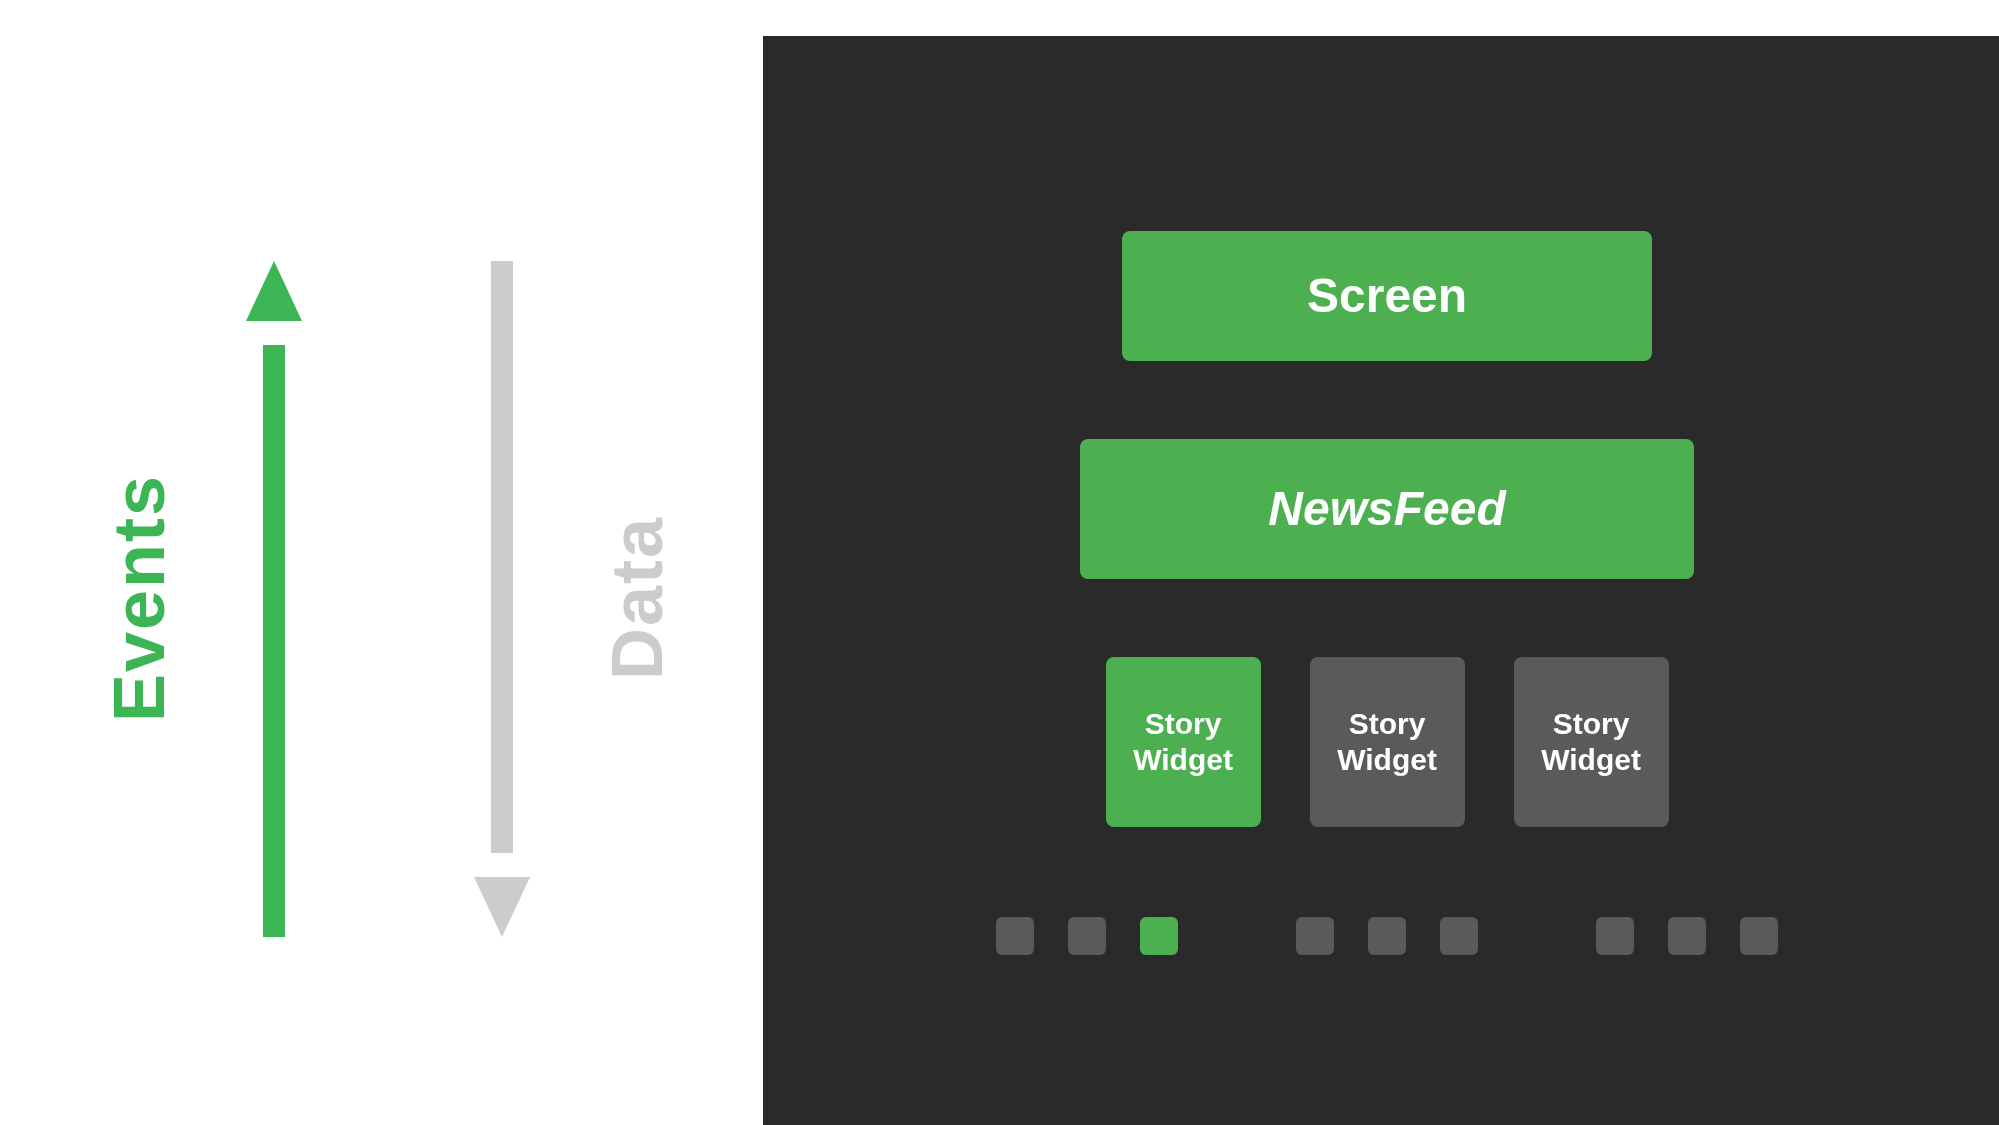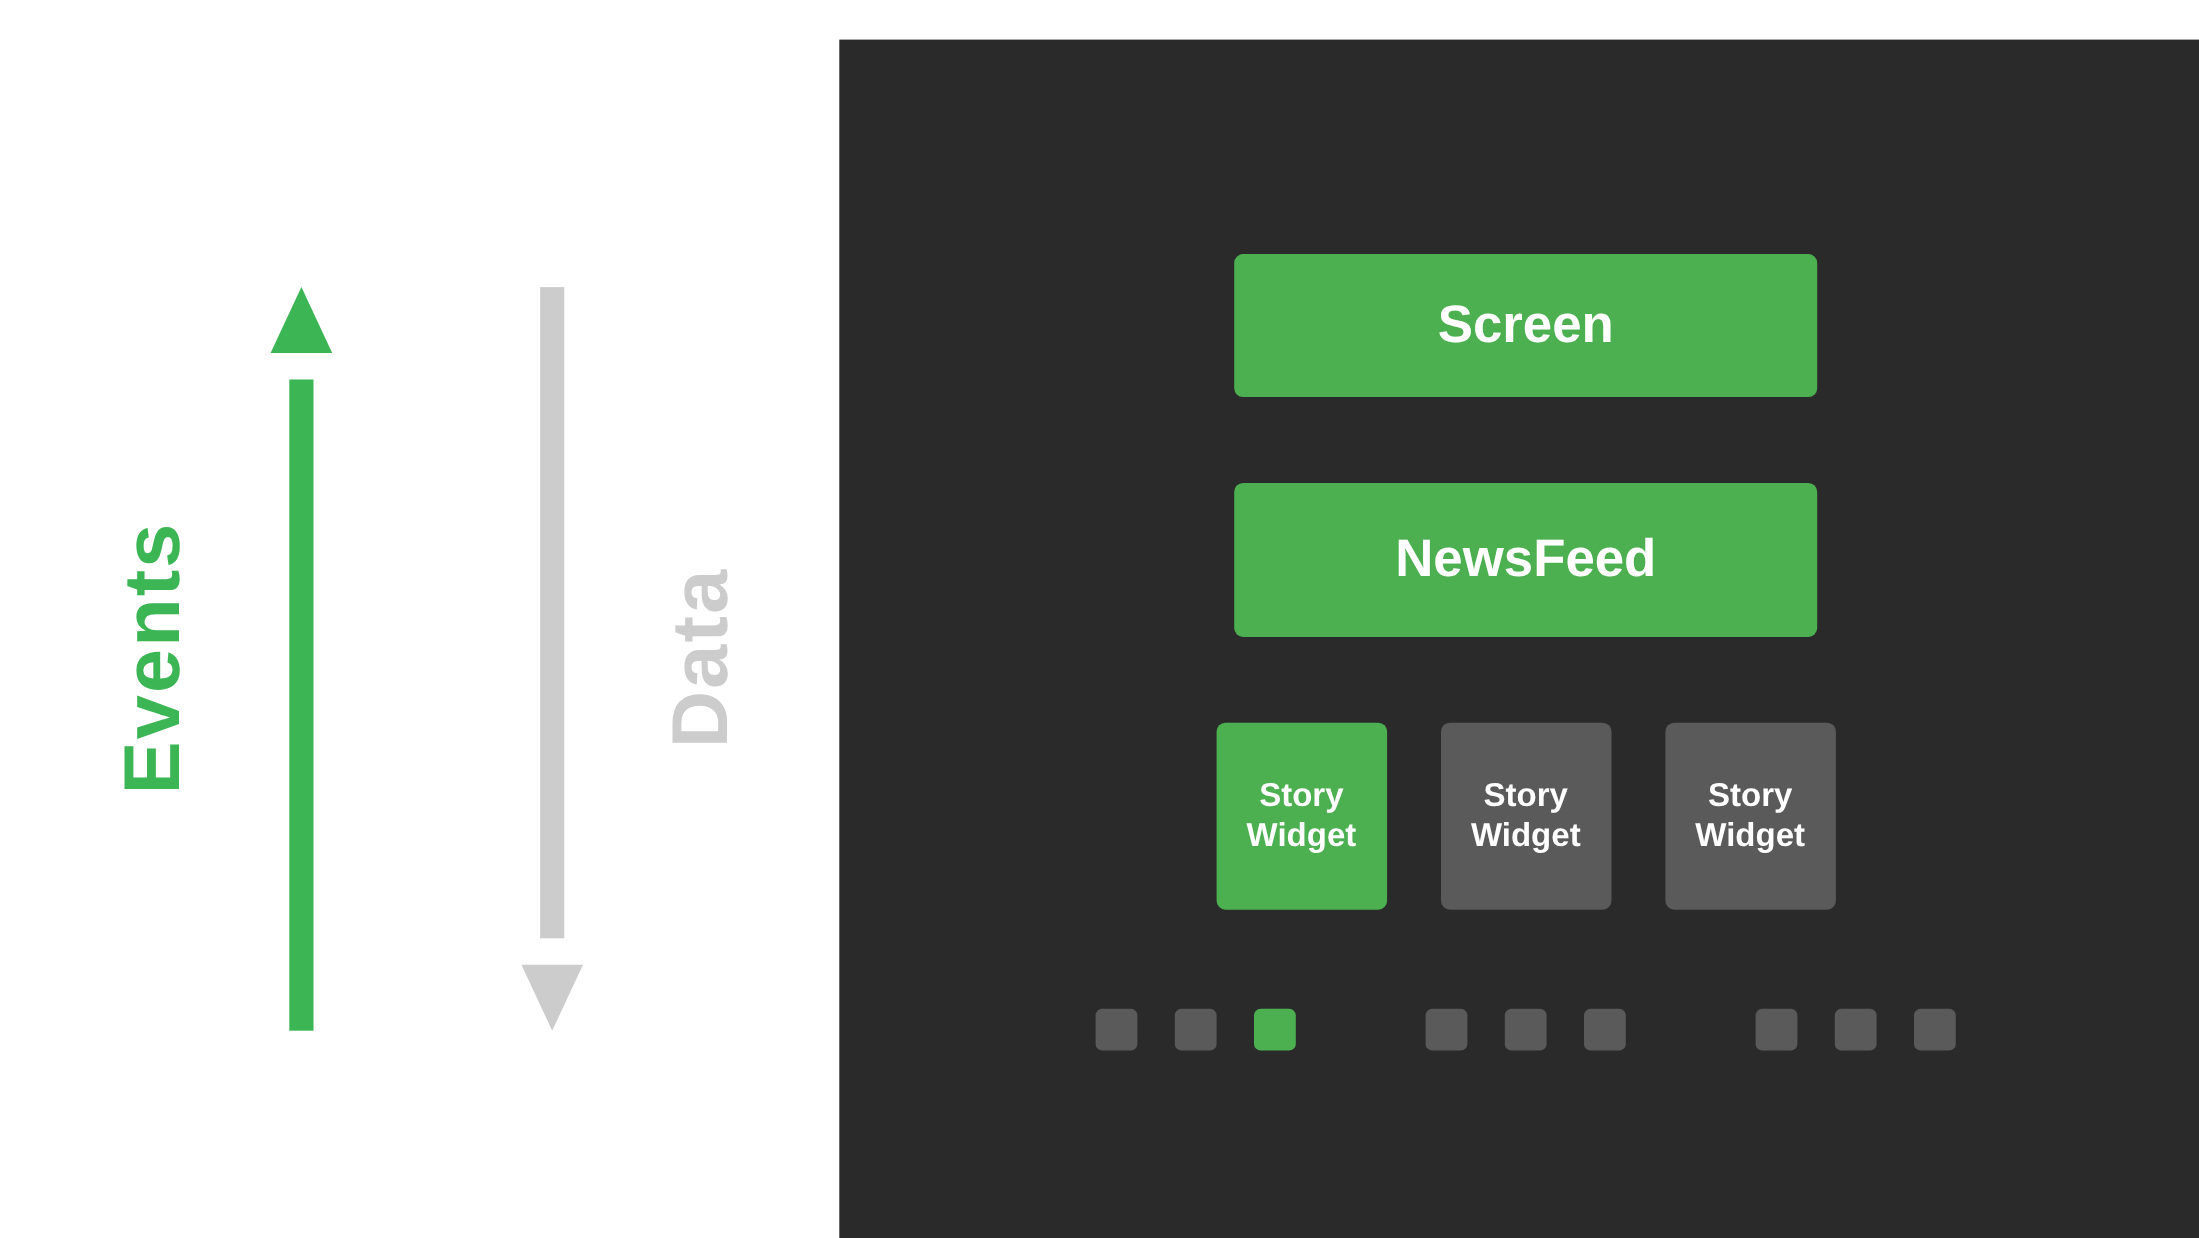--- a/index.html
+++ b/index.html
@@ -115,27 +115,28 @@
       width: 530px;
       height: 130px;
       background: #4caf50;
       border-radius: 8px;
       display: flex;
       align-items: center;
       justify-content: center;
     }
 
     .newsfeed-box {
-      width: 530px;
+      width: 614px;
       height: 140px;
       background: #4caf50;
       border-radius: 8px;
       display: flex;
       align-items: center;
       justify-content: center;
+      font-style: italic;
     }
 
     .box-label {
       color: #ffffff;
       font-size: 48px;
       font-weight: 600;
       text-align: center;
       line-height: 1.15;
     }
 

